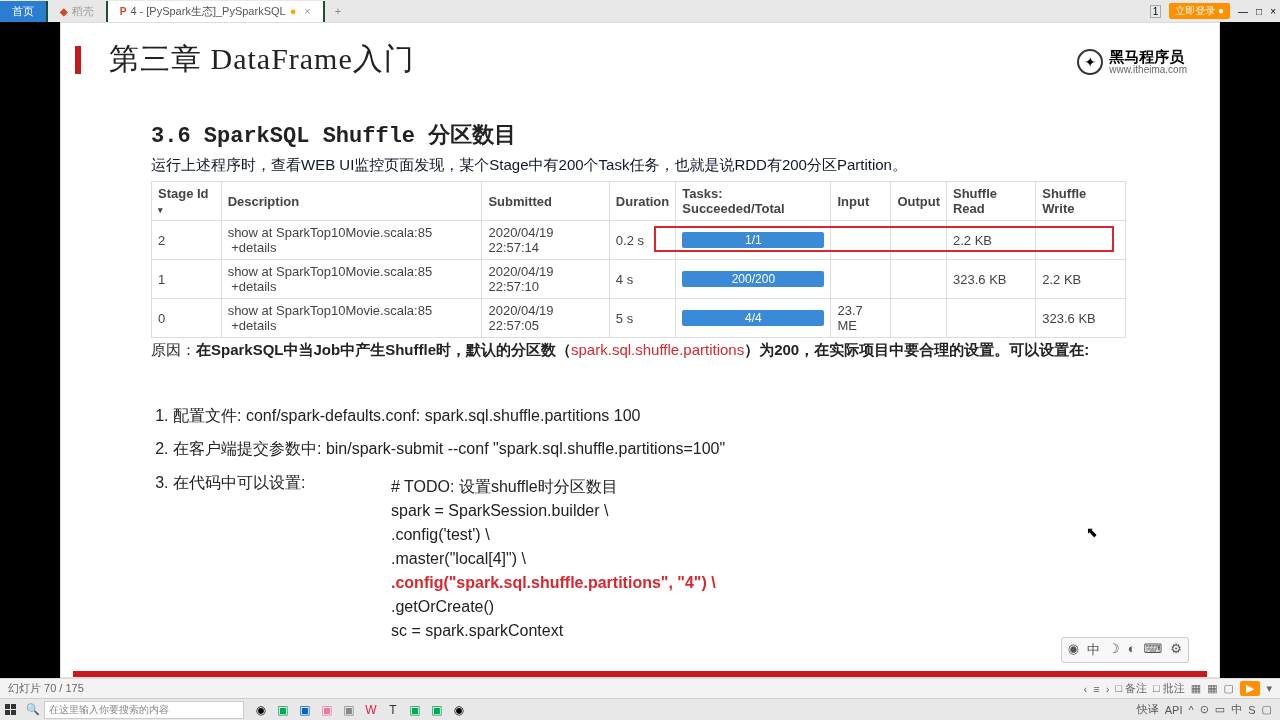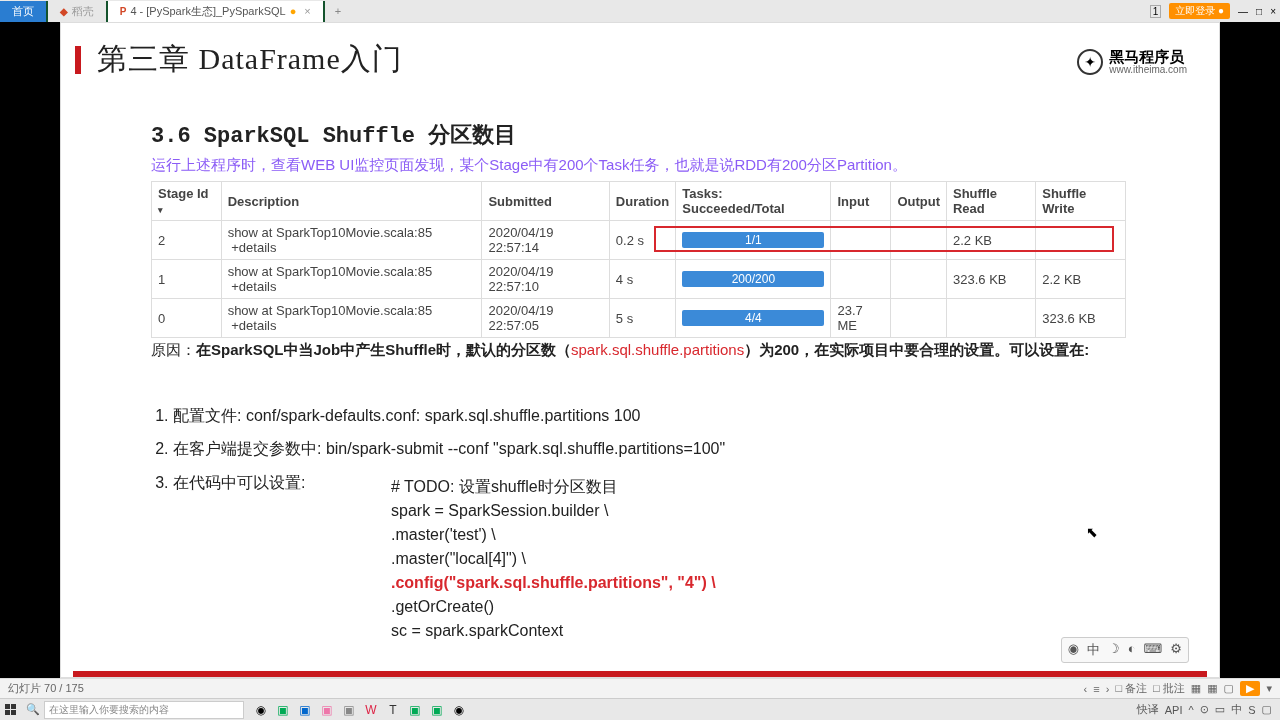--- a/index.html
+++ b/index.html
@@ -8,30 +8,30 @@
 .tab{padding:3px 12px;display:flex;align-items:center;gap:4px;border-right:2px solid #14532d}
 .tab.home{background:#2a7dd1;color:#fff}
 .tab.ps{color:#999}
 .tab.active{background:#fff;color:#555}
 .tab-add{padding:3px 10px;color:#888}
 .win-controls{position:absolute;right:4px;display:flex;align-items:center;gap:8px;font-size:10px}
 .doc-icon{color:#d24726;font-weight:bold;font-size:10px}
 .login-btn{background:#ff9000;color:#fff;padding:1px 6px;border-radius:2px;font-size:10px}
 .content-area{position:absolute;top:22px;left:60px;right:60px;bottom:42px;background:#fff;border:1px solid #ddd}
 .slide{position:absolute;left:12px;right:12px;top:8px;bottom:8px;padding:8px 60px 0 2px}
-.chapter-bar{display:flex;align-items:center;gap:16px;margin-bottom:40px}
+.chapter-bar{display:flex;align-items:center;gap:28px;margin-bottom:40px}
 .red-bar{width:6px;height:28px;background:#c8191e}
 .chapter-title{font-family:"SimSun","NSimSun",serif;font-size:30px;color:#222;font-weight:normal;letter-spacing:1px}
 .logo{position:absolute;right:20px;top:18px;display:flex;align-items:center;gap:6px}
 .logo-circ{width:26px;height:26px;border:2px solid #333;border-radius:50%;display:flex;align-items:center;justify-content:center;font-size:14px}
 .logo-text{font-size:15px;font-weight:bold;line-height:1}
 .logo-url{font-size:10px;color:#666}
 .section{margin-left:76px}
 .sect-num{font-family:"SimSun","Courier New",monospace;font-size:22px;color:#222;font-weight:bold;margin-bottom:6px}
-.intro{font-size:15px;color:#8b5cf6;margin-bottom:6px}
+.intro{font-size:15px;color:#0f172a;margin-bottom:6px}
 .completed{font-size:14px;font-weight:bold;color:#1976d2}
 .completed:before{content:"▾ ";font-size:10px}
 table{border-collapse:collapse;width:975px;margin-top:4px;font-size:13px;position:relative}
 th,td{border:1px solid #ddd;padding:4px 6px;text-align:left;color:#444}
 th{font-weight:bold;background:#fff}
 .task-bar{background:#3b8ad8;color:#fff;text-align:center;border-radius:2px;padding:1px 0;font-size:12px}
 .highlight-box{position:absolute;border:2px solid #d8272d;pointer-events:none}
 .reason{margin-top:0;font-size:15px;color:#222;line-height:1.65}
 .reason .bold{font-weight:bold}
 .reason .red{color:#d8272d}
@@ -159,21 +159,21 @@
 
       <ol>
         <li>配置文件: conf/spark-defaults.conf:     spark.sql.shuffle.partitions 100</li>
         <li>在客户端提交参数中: bin/spark-submit --conf "spark.sql.shuffle.partitions=100"</li>
         <li>在代码中可以设置:</li>
       </ol>
 
       <div class="code-block">
         <div># TODO: 设置shuffle时分区数目</div>
         <div>spark = SparkSession.builder \</div>
-        <div>    .master('test') \</div>
+        <div>    .config('test') \</div>
         <div>    .master("local[4]") \</div>
         <div><span class="red">    .config("spark.sql.shuffle.partitions", "4") \</span></div>
         <div>    .getOrCreate()</div>
         <div>sc = spark.sparkContext</div>
       </div>
     </div>
 
     <div class="float-toolbar">
       <span>◉</span>
       <span>中</span>

